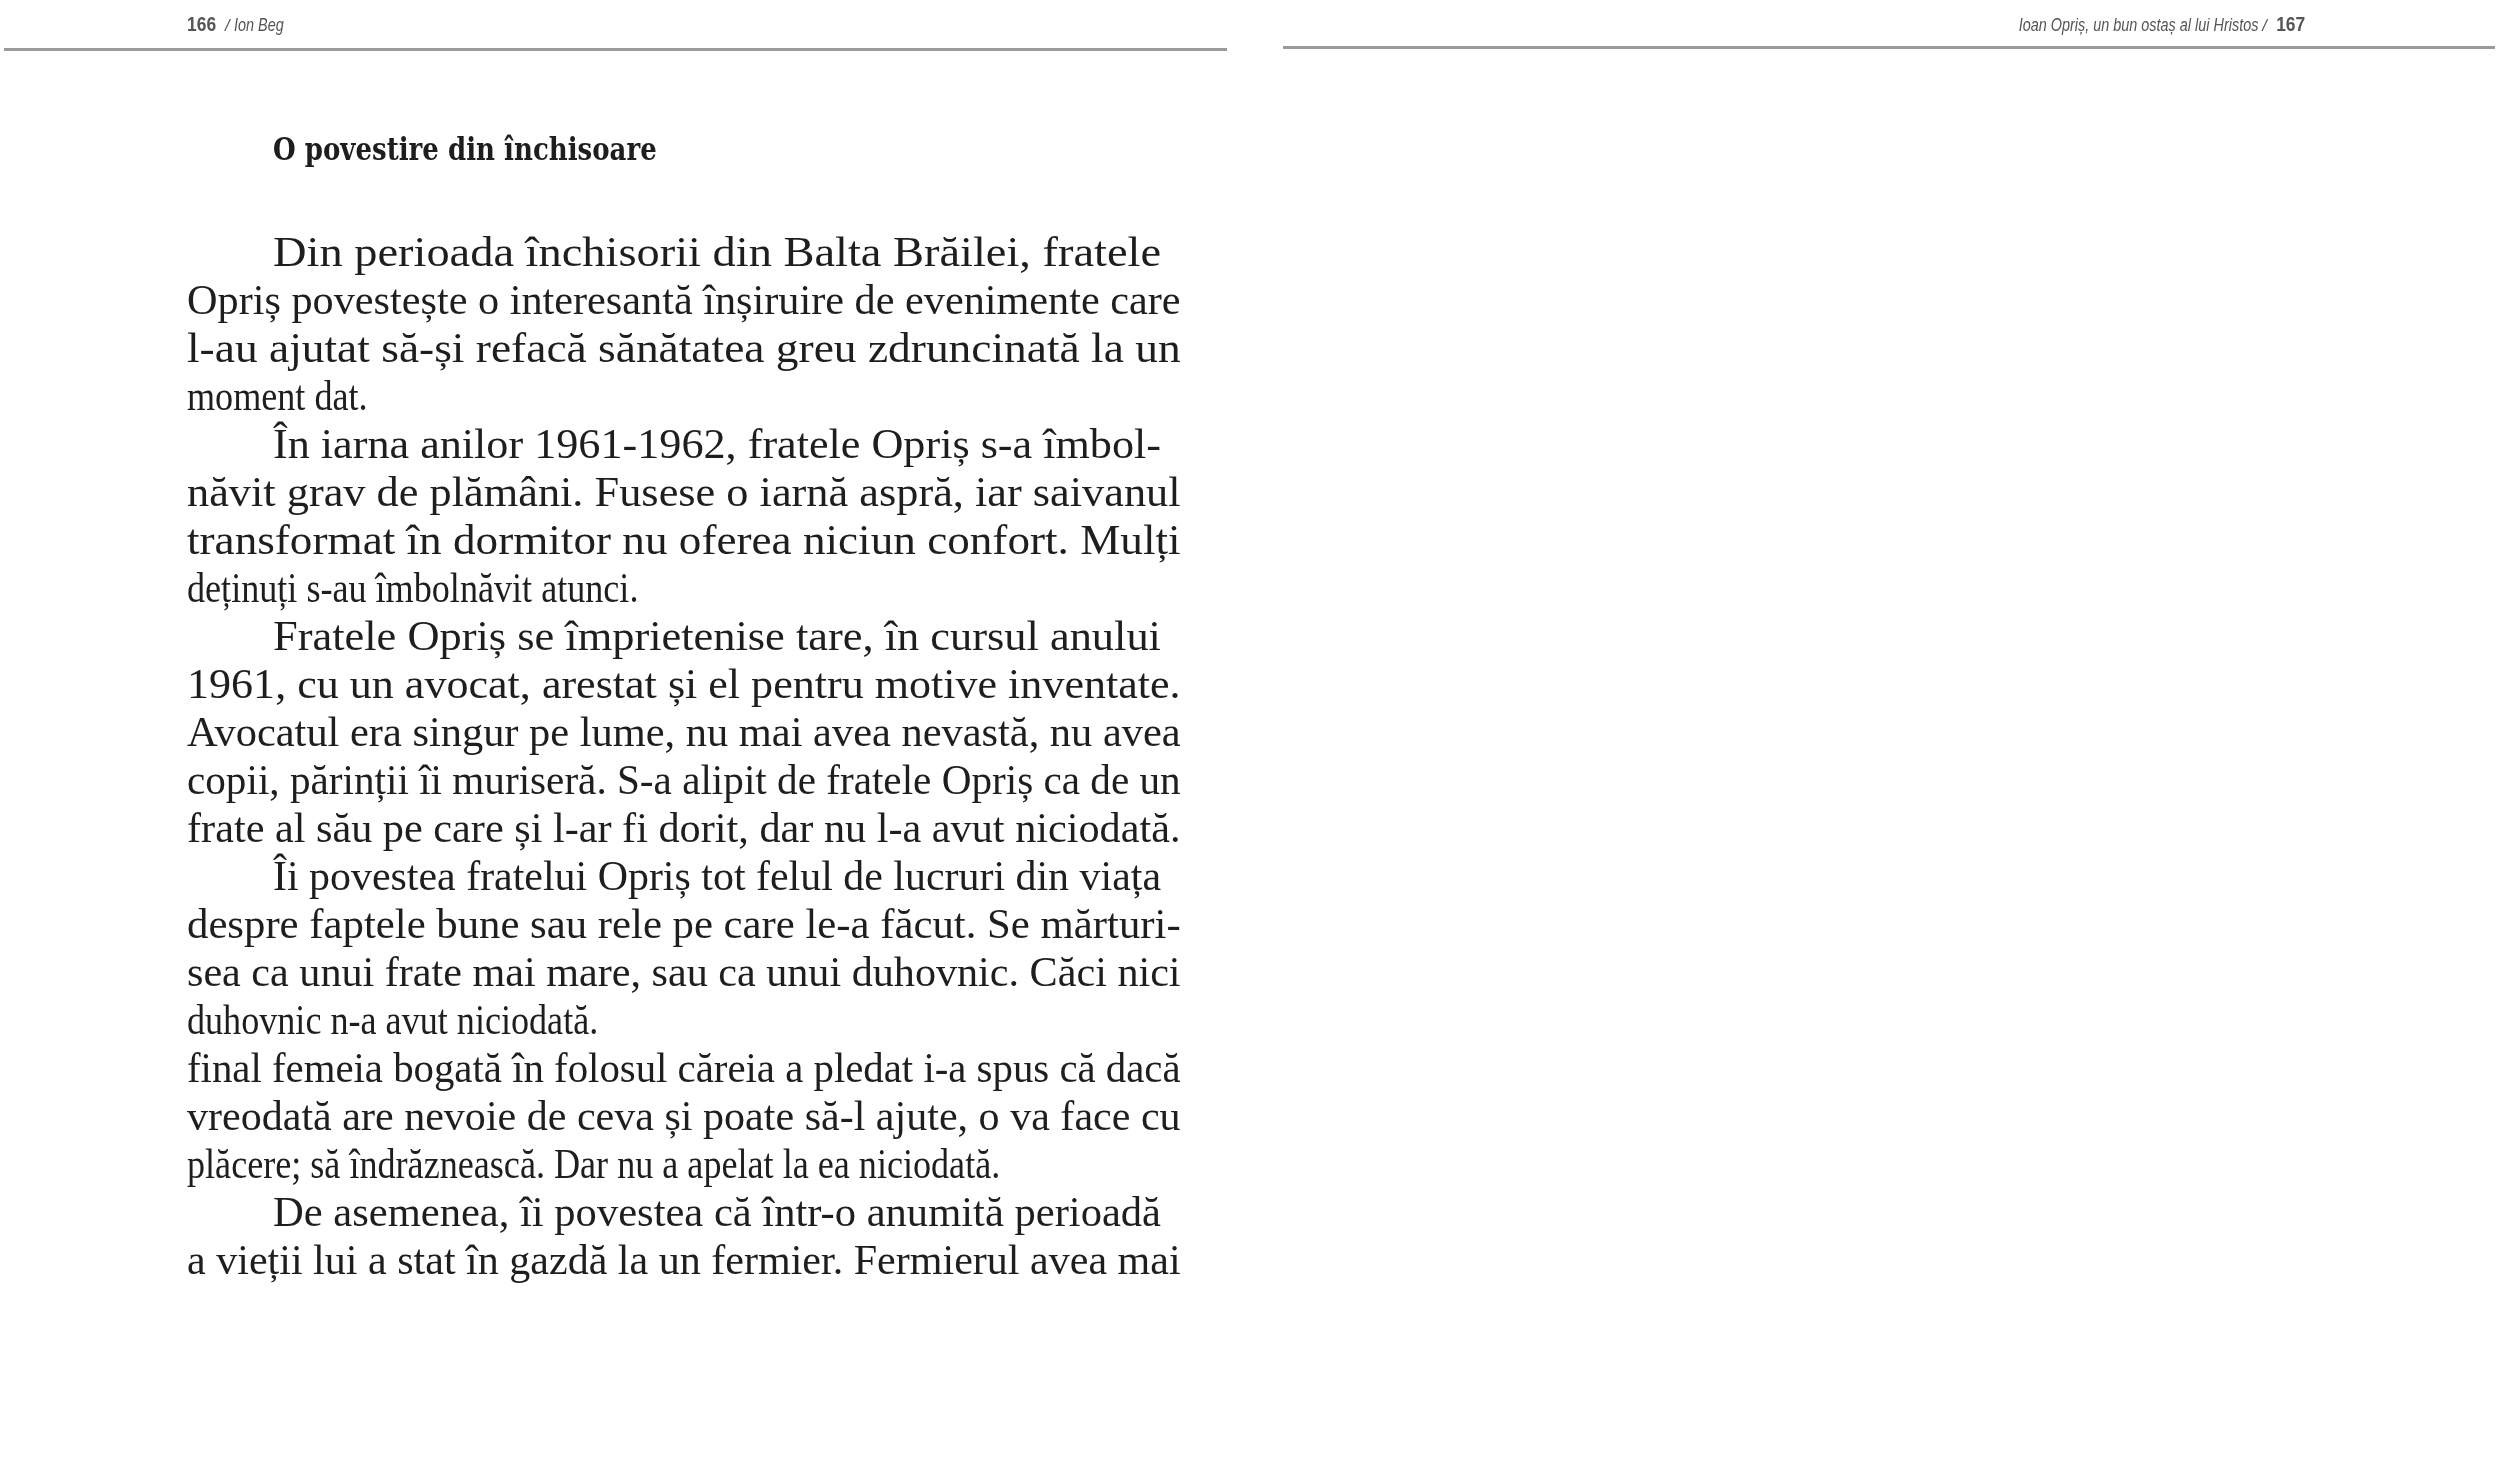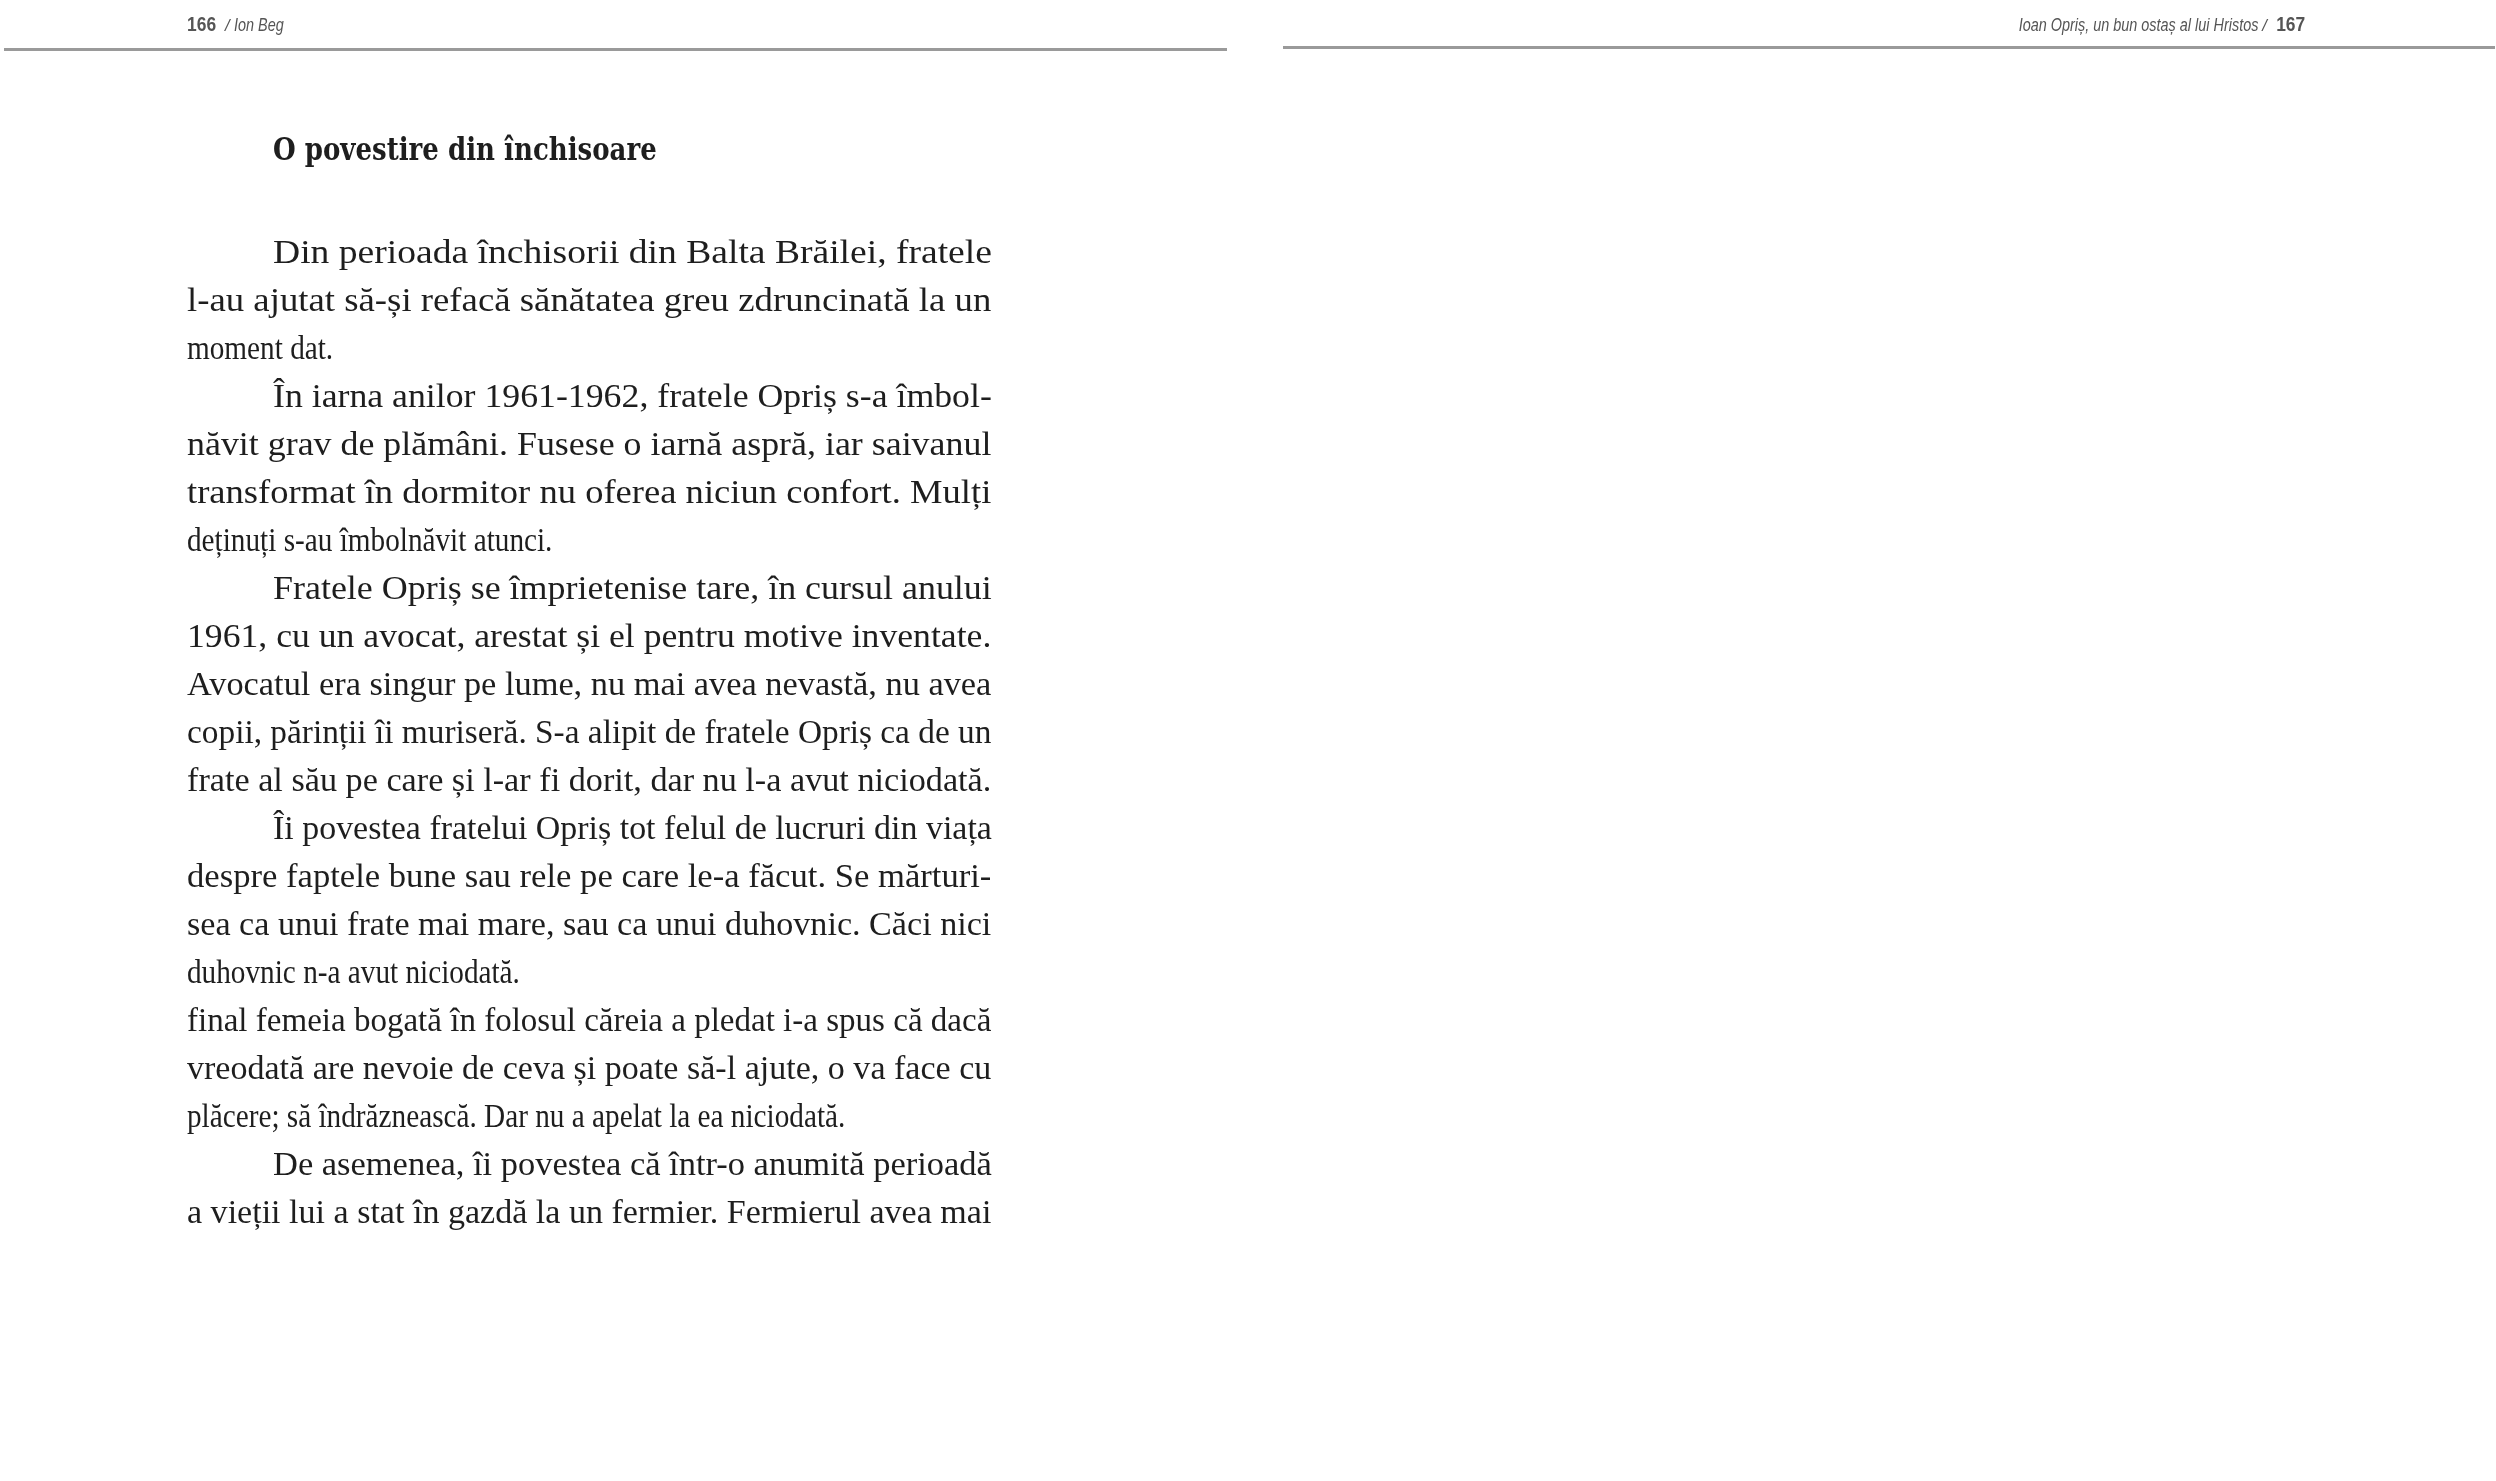--- a/index.html
+++ b/index.html
@@ -15,35 +15,36 @@
   .page-right .header { right: 192px; }
   .pnum { font-weight: bold; font-size: 20.5px; display: inline-block; transform: scaleX(0.85); transform-origin: left center; }
   .page-right .pnum { transform-origin: right center; }
   .sep { font-size: 16.6px; font-style: italic; margin: 0 3.9px; }
   .running { font-size: 17.6px; font-style: italic; display: inline-block; transform: scaleX(0.82); }
   .page-left .running { transform-origin: left center; }
   .page-right .running { transform-origin: right center; }
   .heading { position: absolute; left: 273px; top: 131px; font-family: "DejaVu Serif", serif; font-weight: bold; font-size: 31px; color: #1e1e1e; white-space: nowrap; transform: scaleX(0.84); transform-origin: left top; }
   .col { position: absolute; font-family: "Liberation Serif", serif; color: #1e1e1e; }
   .col-left { left: 187px; top: 228px; width: 808px; }
-  .line { height: 48px; line-height: 48px; font-size: 34px; white-space: nowrap; overflow: visible; position: relative; }
+  .line { height: 48px; line-height: 48px; font-size: 42px; white-space: nowrap; overflow: visible; position: relative; }
   .line .txt { display: inline-block; transform-origin: left center; }
   .indent { padding-left: 86px; }
 </style>
 </head>
 <body>
 
 <div class="page page-left">
   <div class="header">
     <span class="pnum">166</span><span class="sep">/</span><span class="running">Ion Beg</span>
   </div>
   <div class="rule"></div>
   <div class="heading">O povestire din închisoare</div>
   <div class="col col-left">
       <div class="line indent"><span class="txt" style="transform: scaleX(1.1051);">Din perioada închisorii din Balta Brăilei, fratele</span></div>
+      <div class="line"><span class="txt" style="transform: scaleX(1.0059);">Opriș povestește o interesantă înșiruire de evenimente care</span></div>
       <div class="line"><span class="txt" style="transform: scaleX(1.0814);">l-au ajutat să-și refacă sănătatea greu zdruncinată la un</span></div>
       <div class="line"><span class="txt" style="transform: scaleX(0.86);">moment dat.</span></div>
       <div class="line indent"><span class="txt" style="transform: scaleX(1.0516);">În iarna anilor 1961-1962, fratele Opriș s-a îmbol-</span></div>
       <div class="line"><span class="txt" style="transform: scaleX(1.0557);">năvit grav de plămâni. Fusese o iarnă aspră, iar saivanul</span></div>
       <div class="line"><span class="txt" style="transform: scaleX(1.0756);">transformat în dormitor nu oferea niciun confort. Mulți</span></div>
       <div class="line"><span class="txt" style="transform: scaleX(0.86);">deținuți s-au îmbolnăvit atunci.</span></div>
       <div class="line indent"><span class="txt" style="transform: scaleX(1.0574);">Fratele Opriș se împrietenise tare, în cursul anului</span></div>
       <div class="line"><span class="txt" style="transform: scaleX(1.0492);">1961, cu un avocat, arestat și el pentru motive inventate.</span></div>
       <div class="line"><span class="txt" style="transform: scaleX(1.0103);">Avocatul era singur pe lume, nu mai avea nevastă, nu avea</span></div>
       <div class="line"><span class="txt" style="transform: scaleX(0.9804);">copii, părinții îi muriseră. S-a alipit de fratele Opriș ca de un</span></div>

